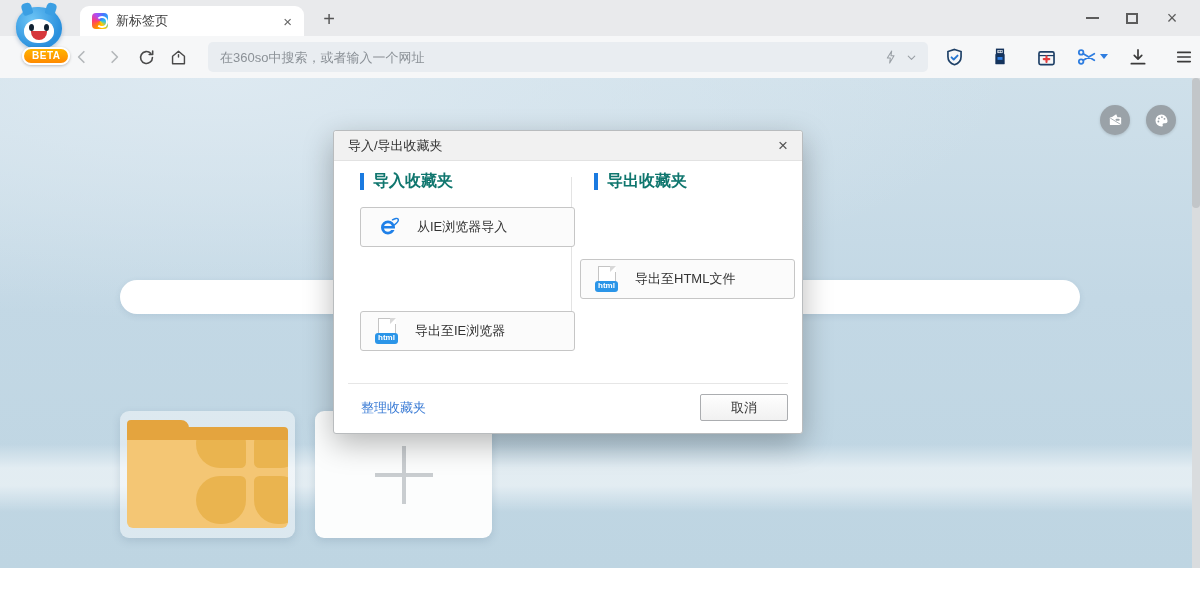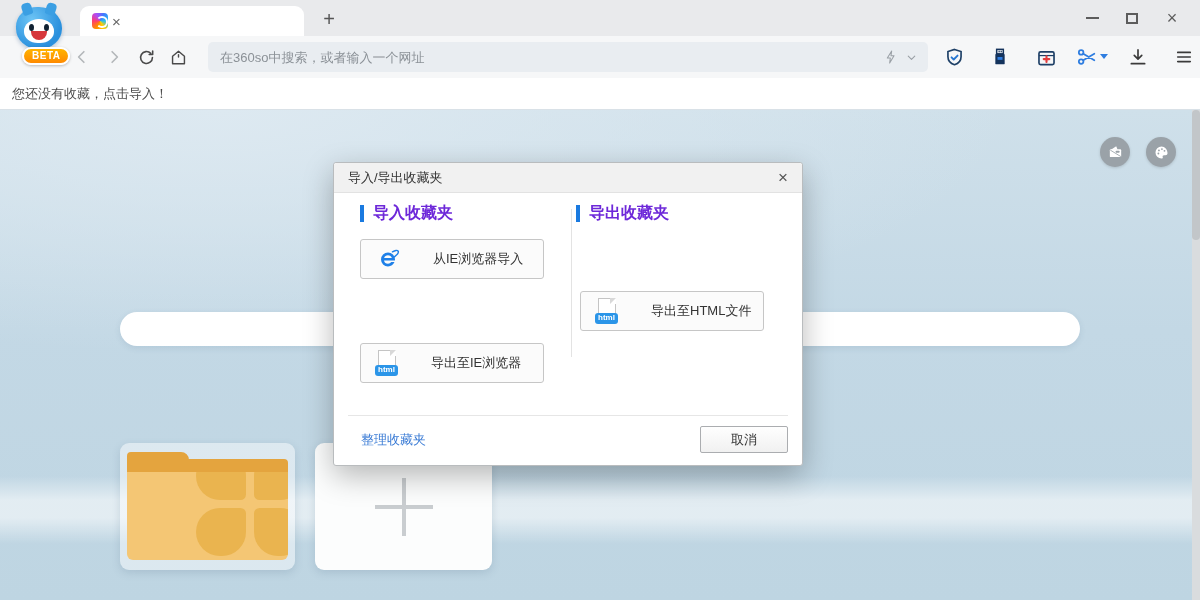--- a/index.html
+++ b/index.html
@@ -85,22 +85,22 @@
   .scroll-track{position:absolute; right:0; top:0; bottom:0; width:8px; background:#d9dcde; cursor:pointer;}
   .scroll-thumb{position:absolute; right:0; top:0; width:8px; height:130px; background:#c2c6c9; border-radius:4px;}
 
   
   .dialog{position:absolute; left:333px; top:52px; width:470px; height:304px; background:#fff; border:1px solid #b9bcbe; border-radius:3px; box-shadow:0 10px 30px rgba(0,0,0,.28); z-index:20;}
   .dlg-titlebar{height:30px; background:#f1f1f1; border-bottom:1px solid #e2e2e2; border-radius:3px 3px 0 0; display:flex; align-items:center; padding:0 10px 0 14px;}
   .dlg-title{flex:1; font-size:13px; color:#333;}
   .dlg-close{font-size:17px; color:#555; padding:0 4px; cursor:pointer; line-height:1;}
   .sec-head{position:absolute; display:flex; align-items:center; gap:9px;}
   .sec-bar{width:4px; height:17px; background:#1a7ae0;}
-  .sec-text{font-size:16px; font-weight:bold; color:#6d28d9;}
-  .dlg-btn{position:absolute; width:184px; height:40px; background:#fbfbfb; border:1px solid #c6c6c6; border-radius:3px; display:flex; align-items:center; padding-left:14px; gap:32px; cursor:pointer; font-size:13px; color:#333; font-family:inherit;}
+  .sec-text{font-size:16px; font-weight:bold; color:#0f766e;}
+  .dlg-btn{position:absolute; width:215px; height:40px; background:#fbfbfb; border:1px solid #c6c6c6; border-radius:3px; display:flex; align-items:center; padding-left:14px; gap:16px; cursor:pointer; font-size:13px; color:#333; font-family:inherit;}
   .div-v{position:absolute; left:237px; top:46px; width:1px; height:148px; background:#e3e3e3;}
   .div-h{position:absolute; left:14px; right:14px; top:252px; height:1px; background:#e6e6e6;}
   .organize{position:absolute; left:27px; top:268px; color:var(--link); font-size:13px; text-decoration:none; cursor:pointer;}
   .cancel{position:absolute; left:366px; top:263px; width:88px; height:27px; background:linear-gradient(180deg,#fefefe,#f1f1f1); border:1px solid #abadb0; border-radius:2px; font-size:13px; color:#333; cursor:pointer; font-family:inherit;}
 
   
   .file-ic{position:relative; width:24px; height:26px; flex:0 0 24px;}
   .page-shape{position:absolute; left:3px; top:0; width:18px; height:22px; background:#fff; border:1px solid #c4c4c4;}
   .page-fold{position:absolute; right:-1px; top:-1px; width:0; height:0; border-left:6px solid #d8d8d8; border-top:6px solid #fff; transform:rotate(90deg);}
   .html-badge{position:absolute; left:0; bottom:0; background:var(--html-blue); color:#fff; font-size:8px; font-weight:bold; padding:1px 3px 2px; border-radius:3px; line-height:1;}
@@ -119,20 +119,21 @@
         <div class="face">
             <div class="eye l"></div>
             <div class="eye r"></div>
             <div class="mouth"></div>
           </div>
       </div>
       <div class="beta">BETA</div>
     </div>
     <div class="tab">
       <span class="favicon"></span>
+      <span class="tab-title">新标签页</span>
       <span class="tab-close">×</span>
     </div>
     <div class="newtab">+</div>
     <div class="winctl">
       <div class="winbtn">
           <span class="ico-min"></span>
         </div>
       <div class="winbtn">
           <span class="ico-max"></span>
         </div>
@@ -216,23 +217,20 @@
           </svg>
       </div>
       <div class="tbtn">
         <svg width="20" height="20" viewBox="0 0 24 24" stroke="#3a3a3a" stroke-width="2" stroke-linecap="round">
             <path d="M4.5 6.5h15M4.5 12h15M4.5 17.5h15"></path>
           </svg>
       </div>
     </div>
   </div>
 
-  <div class="bookmarkbar">
-    <span class="bm-note">您还没有收藏，点击导入！</span>
-  </div>
 
   <div class="content">
 
     <div class="circle-btn circle-mail">
       <svg width="17" height="17" viewBox="0 0 24 24">
           <path d="M5 8.5l8-5.5 2 5" fill="#fff"></path>
           <rect x="4" y="7.5" width="16" height="11" rx="1.2" fill="#fff"></rect>
           <path d="M4.6 8.6L20 18" stroke="#9aa2a8" stroke-width="1.2" fill="none"></path>
           <rect x="12.5" y="9.5" width="5" height="3" rx="0.6" fill="#9aa2a8"></rect>
         </svg>
@@ -276,21 +274,21 @@
     <div class="dialog">
       <div class="dlg-titlebar">
         <span class="dlg-title">导入/导出收藏夹</span>
         <span class="dlg-close">×</span>
       </div>
 
       <div class="sec-head" style="left:26px; top:40px;">
         <span class="sec-bar"></span>
         <span class="sec-text">导入收藏夹</span>
       </div>
-      <div class="sec-head" style="left:242px; top:40px;">
+      <div class="sec-head" style="left:260px; top:40px;">
         <span class="sec-bar"></span>
         <span class="sec-text">导出收藏夹</span>
       </div>
 
       <div class="div-v"></div>
 
       <button class="dlg-btn" style="left:26px; top:76px;">
         <span class="btn-ic">
           <svg width="26" height="26" viewBox="0 0 32 32">
               <path fill="#1f80e8" d="M16 8a8.6 8.6 0 0 0-8.6 8.6A8.6 8.6 0 0 0 16 25.2c3.6 0 6.7-2.2 8-5.4h-4a4.9 4.9 0 0 1-4 2 5 5 0 0 1-4.9-3.9h13.4c.1-.4.1-.9.1-1.3A8.6 8.6 0 0 0 16 8zm-4.8 6.9A5 5 0 0 1 16 11.4c2.3 0 4.2 1.4 4.8 3.5h-9.6z"></path>

